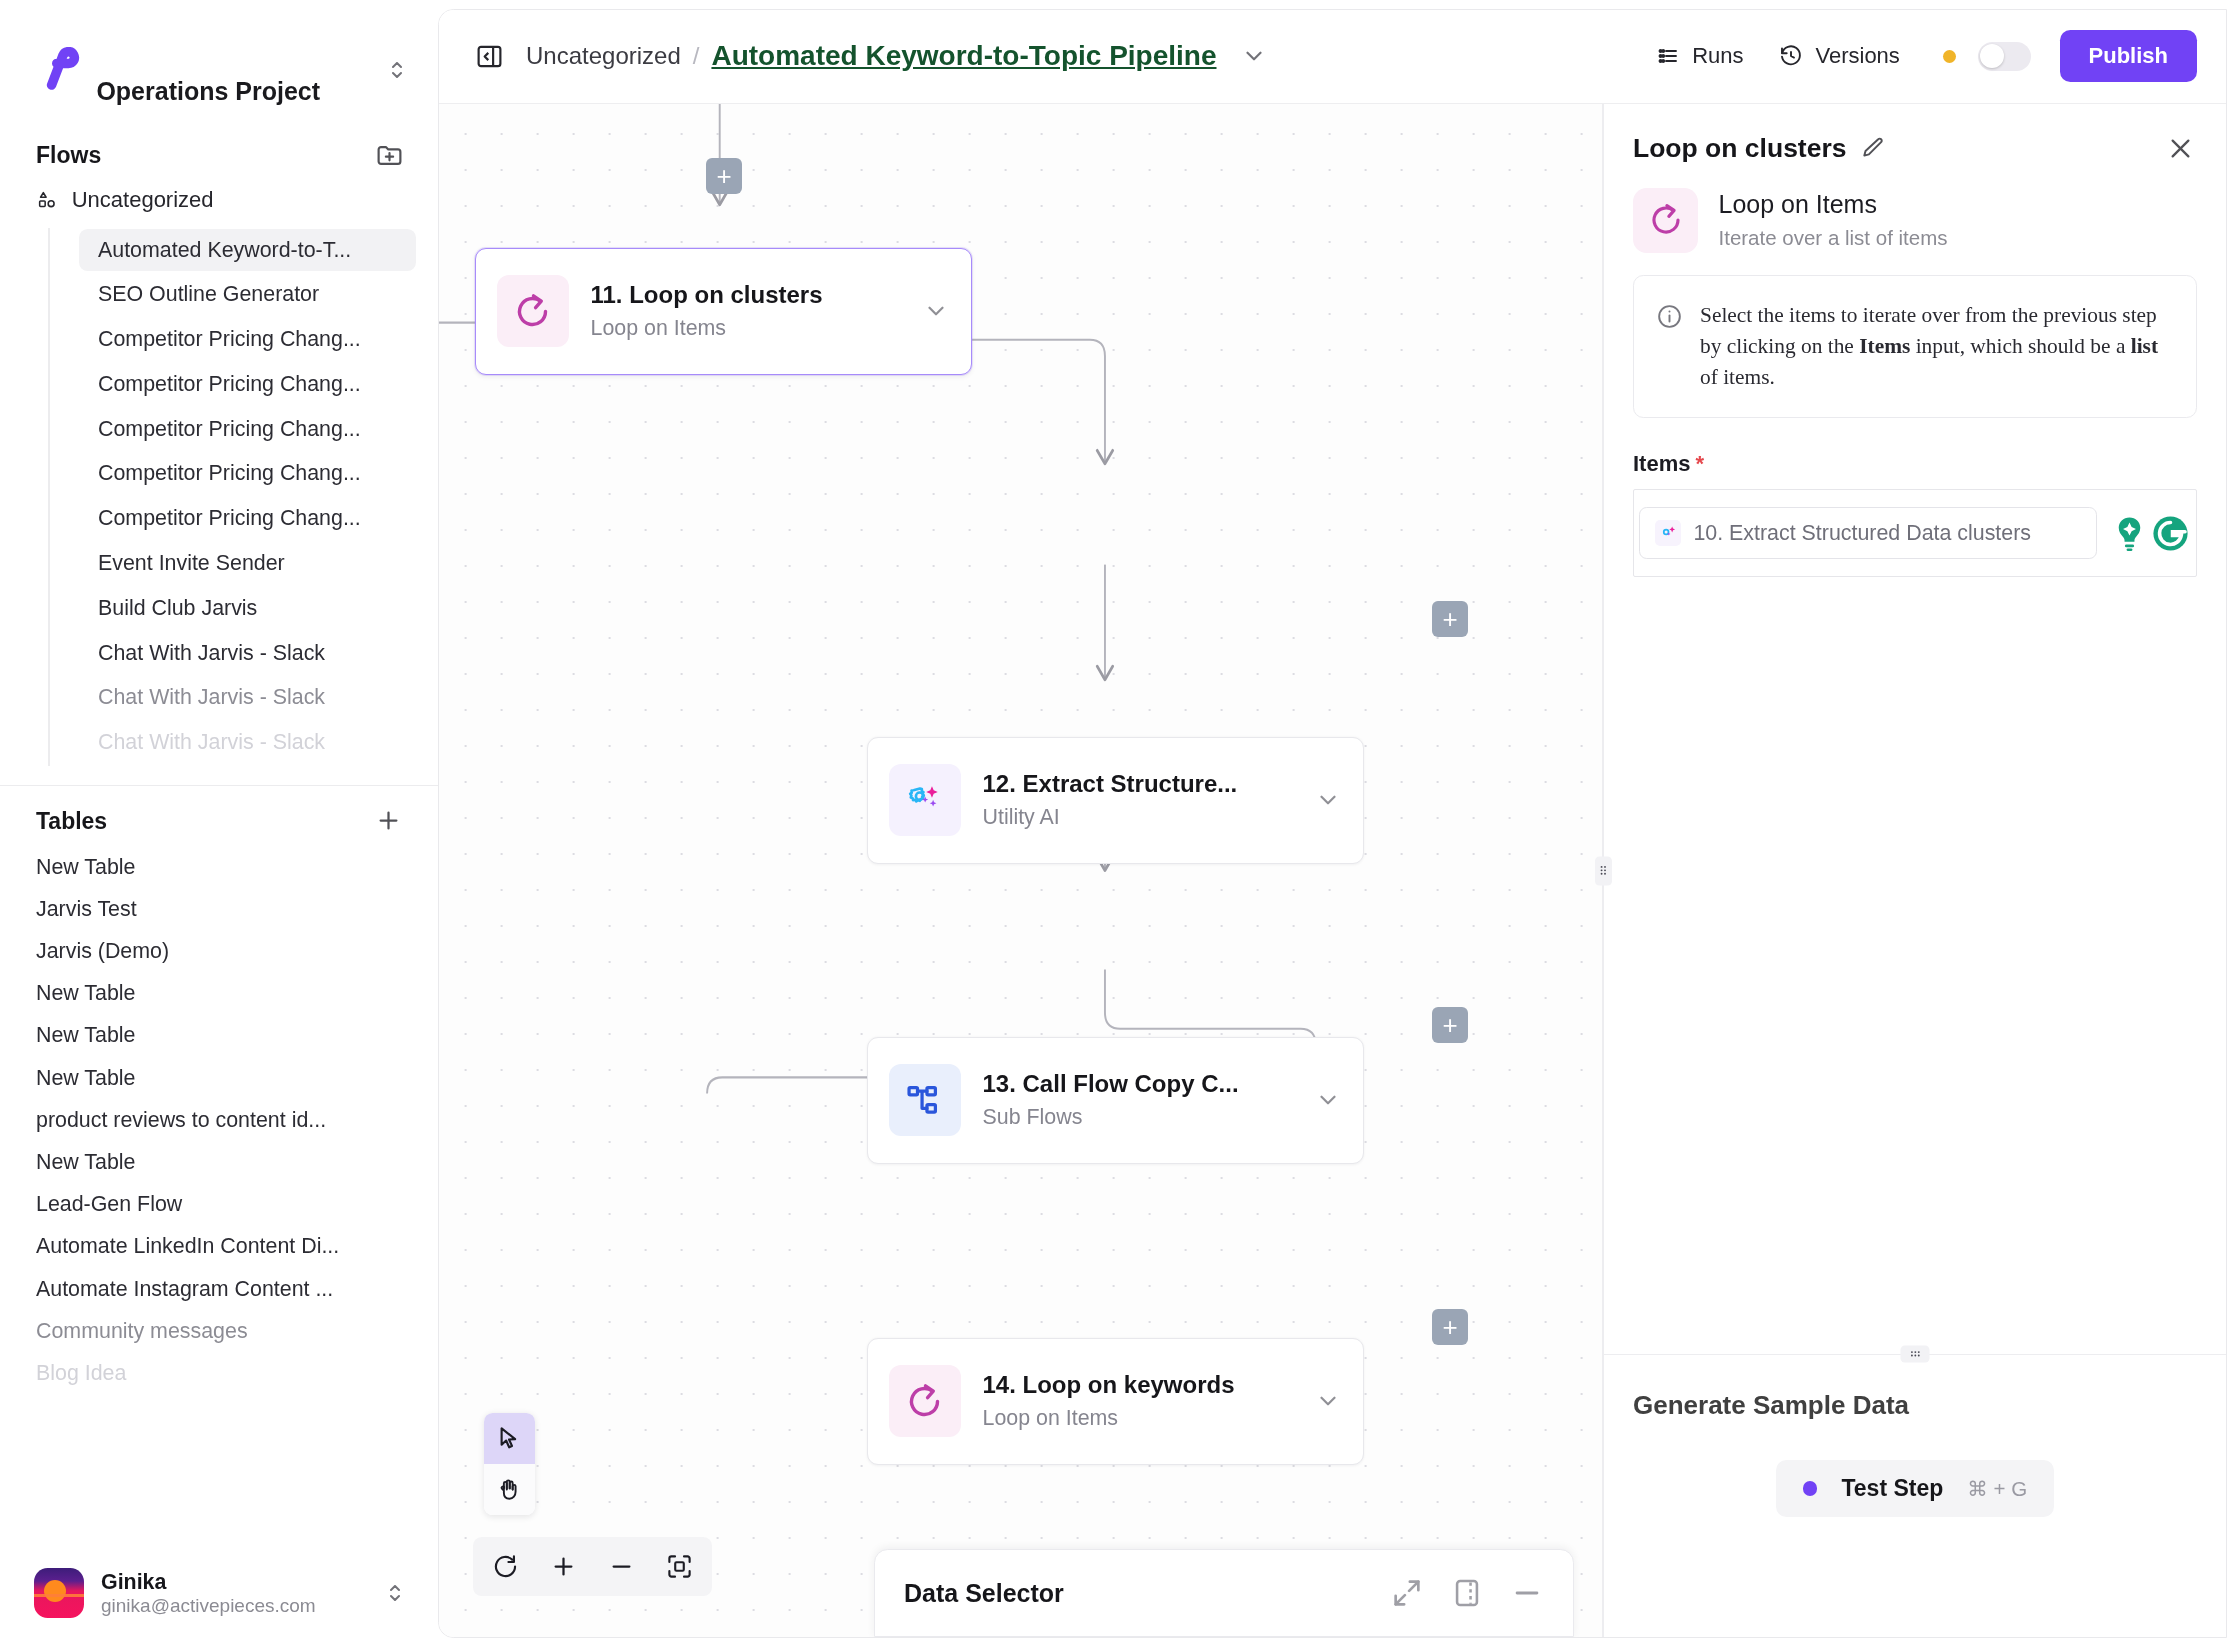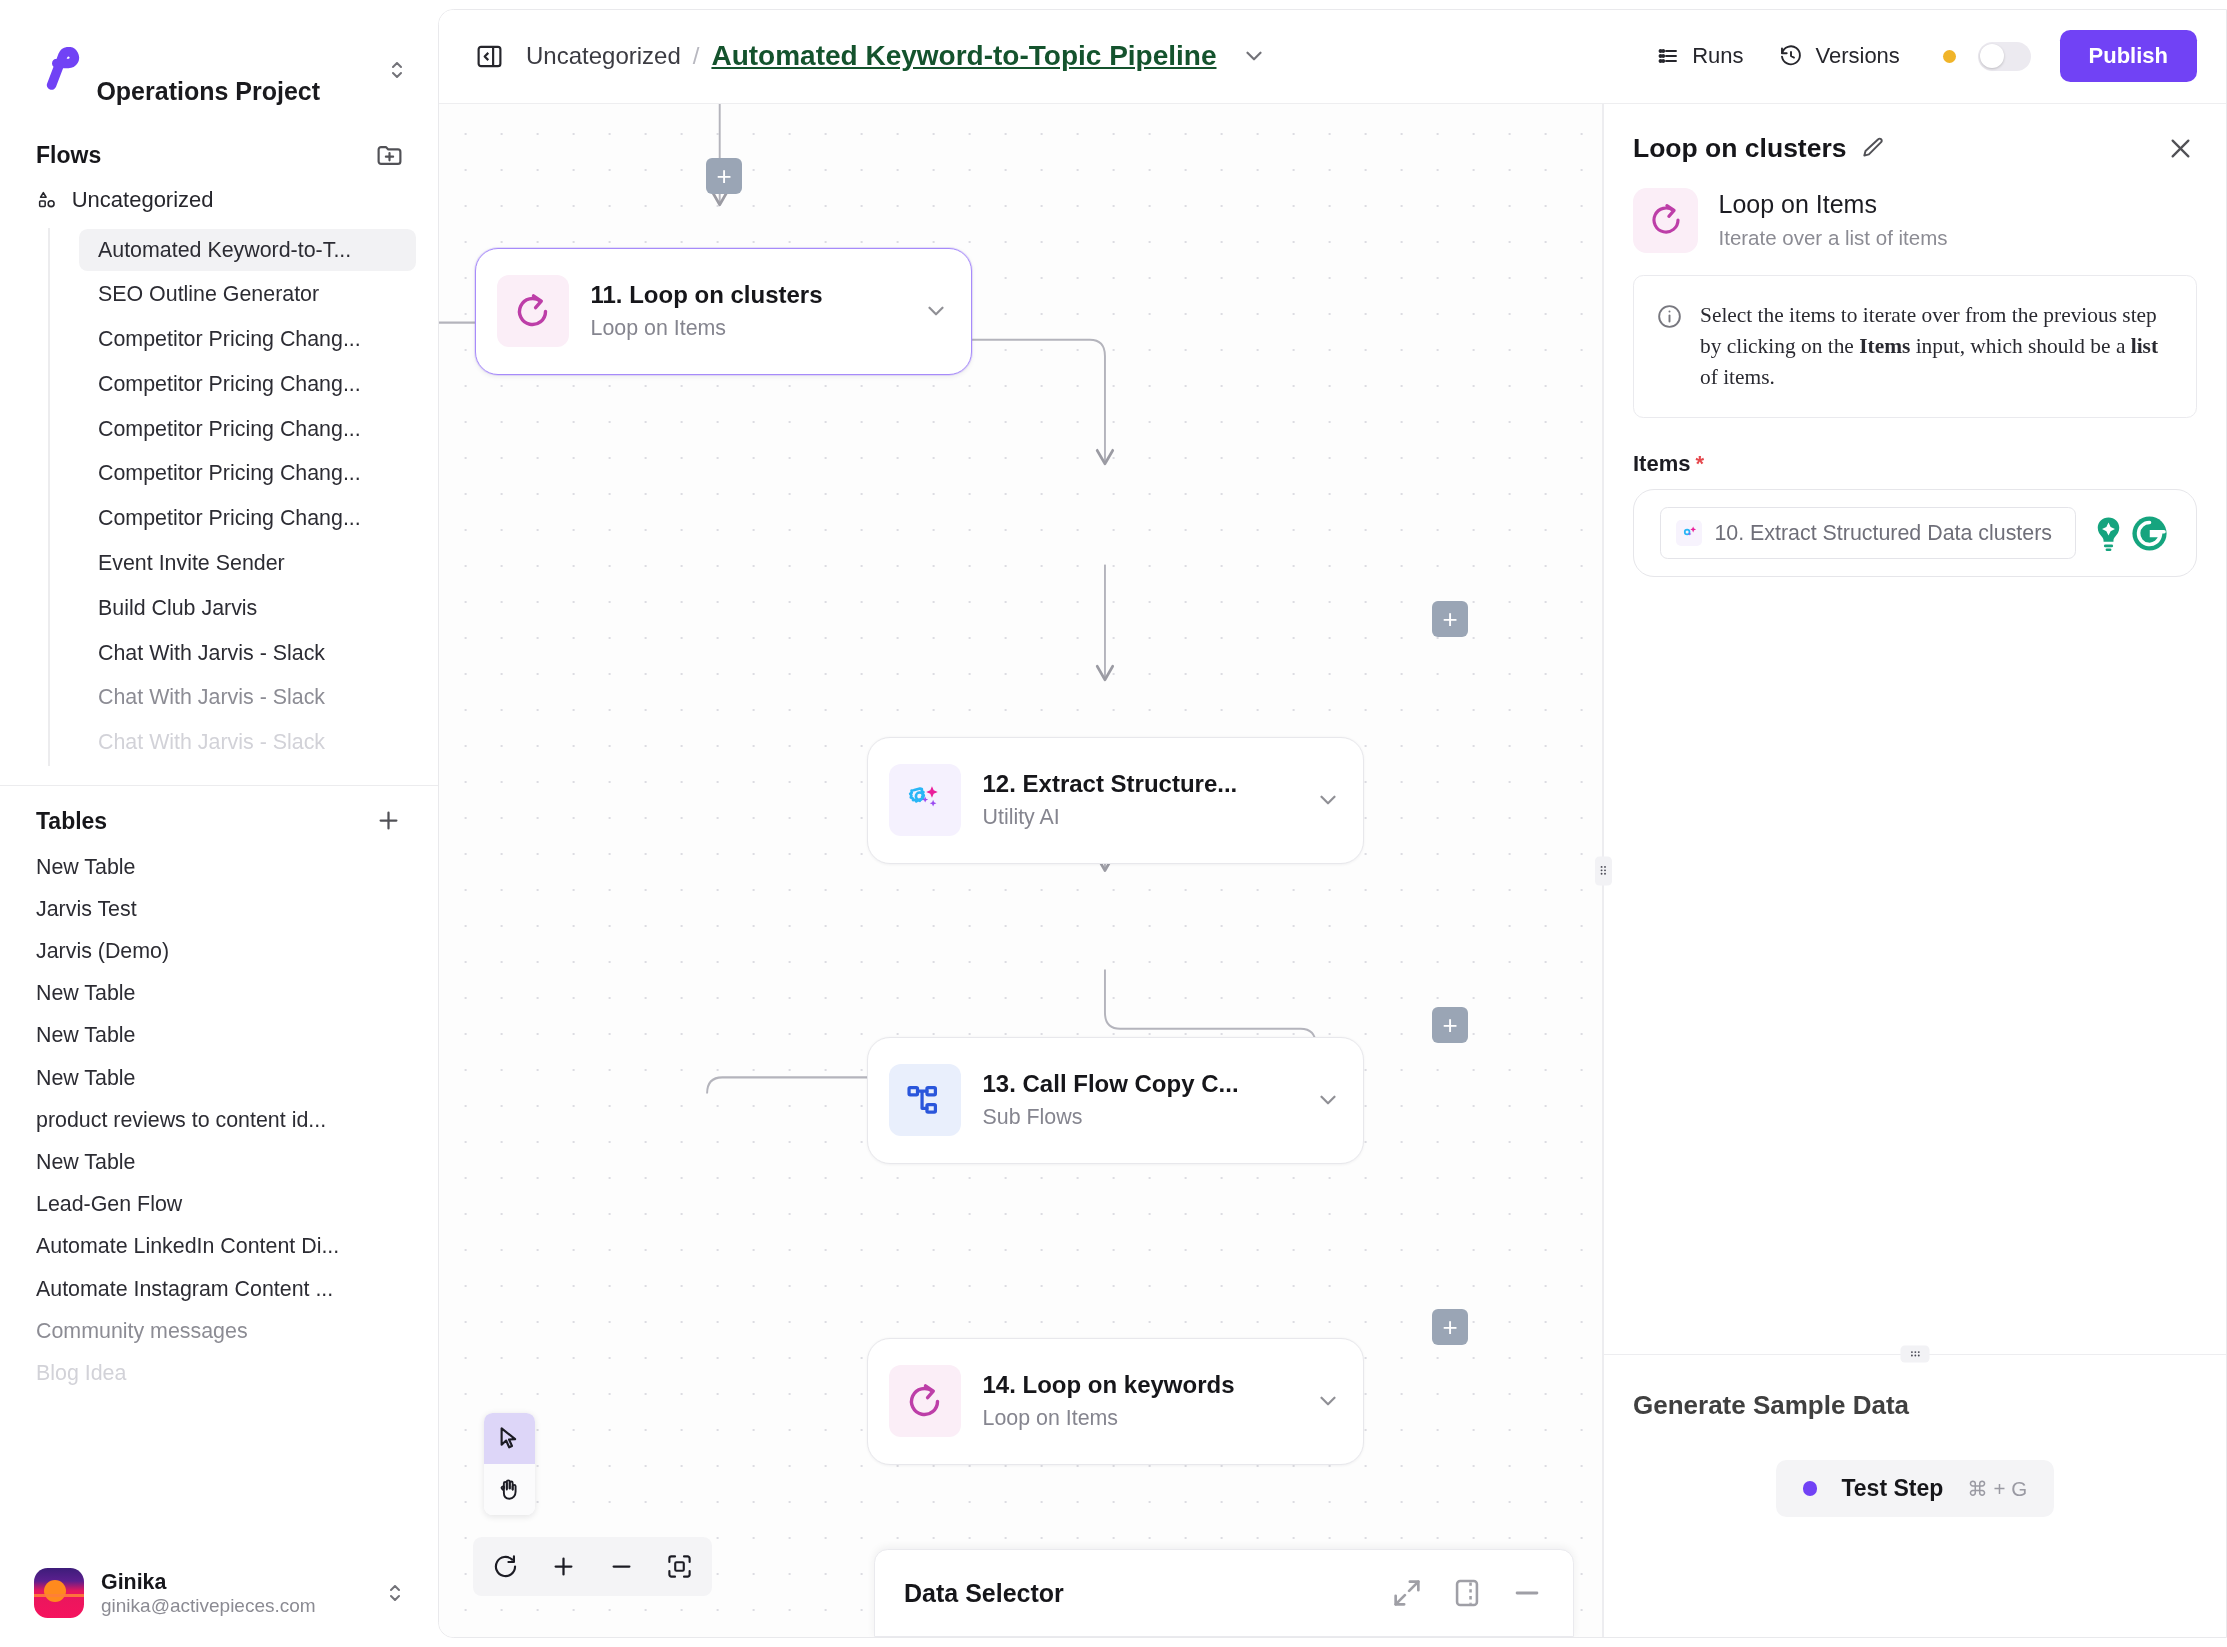--- a/index.html
+++ b/index.html
@@ -149,21 +149,21 @@
     background-image: radial-gradient(#dcdce2 1.4px, transparent 1.4px);
     background-size: 36px 36px;
     background-position: 8.6px 12px;
   }
   .canvas-svg { position: absolute; inset: 0; width: 100%; height: 100%; }
 
   .node {
     position: absolute;
     width: 497px; height: 127px;
     background: #fff; border: 0.9px solid #e8e8ec;
-    border-radius: 23px;
+    border-radius: 11px;
     box-shadow: 0 0.9px 2.6px rgba(16,16,32,.05);
     display: flex; align-items: center;
     padding: 0 22px 0 20.5px;
     cursor: pointer;
   }
   .node.selected {
     border: 1.7px solid #a78bfa;
     box-shadow: 0 0 0 0.9px rgba(167,139,250,.25), 0 1.7px 5.1px rgba(16,16,32,.07);
   }
   .node-icon {
@@ -264,22 +264,22 @@
   .info-text { font-size: 21.4px; line-height: 1.46; color: #2a2a31; font-family: Liberation Serif, serif; }
   .info-text p + p { margin-top: 17px; }
   .info-text b { font-weight: 700; }
 
   .field-label {
     padding: 33px 29px 12px 29px; font-size: 22px; font-weight: 700; color: #1c1c22;
   }
   .req { color: #e5484d; margin-left: 5.1px; }
 
   .input-wrap {
-    margin: 0 29px; border: 0.9px solid #e6e6ea; border-radius: 21px;
-    padding: 17px 26px; display: flex; align-items: center; gap: 12px;
+    margin: 0 29px; border: 0.9px solid #e6e6ea; border-radius: 2px;
+    padding: 17px 5px; display: flex; align-items: center; gap: 12px;
   }
   .mention-box {
     flex: 1; border: 0.9px solid #e4e4e9; border-radius: 7.7px;
     padding: 12px 15.4px; display: flex; align-items: center; gap: 12px;
     background: #fff; min-width: 0;
   }
   .mention-ico { width: 26px; height: 26px; border-radius: 5.1px; background: #f7f3fd; flex: 0 0 26px;
                  display:flex; align-items:center; justify-content:center; }
   .mention-txt { font-size: 21.4px; color: #6f6f79; white-space: nowrap; overflow: hidden; text-overflow: ellipsis; }
   .gr-btns { display: flex; align-items: center; }

